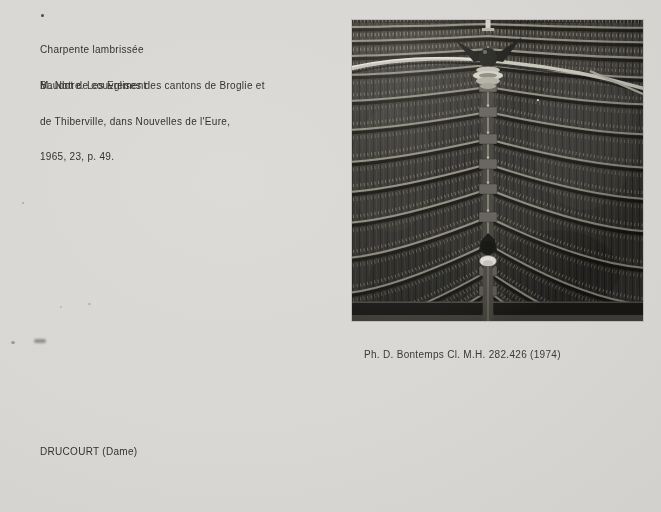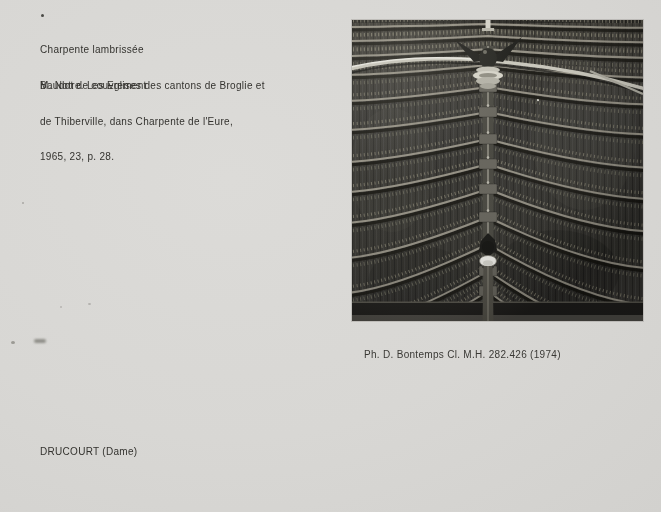--- a/index.html
+++ b/index.html
@@ -39,22 +39,22 @@
 
   <span class="speck a"></span>
 
   <div class="tw subject">
     <div class="ln">Charpente lambrissée</div>
     <div class="ln">Baudot de couvrement</div>
   </div>
 
   <div class="tw reference">
     <div class="ln">M. Notre. Les Eglises des cantons de Broglie et</div>
-    <div class="ln">de Thiberville, dans Charpente de l'Eure,</div>
-    <div class="ln">1965, 23, p. 28.</div>
+    <div class="ln">de Thiberville, dans Nouvelles de l'Eure,</div>
+    <div class="ln">1965, 23, p. 49.</div>
   </div>
 
   <div class="photo-wrap">
     <svg id="photo-svg" viewBox="0 0 291 301" width="291" height="301">
       <defs>
         <linearGradient id="pg-base" x1="0" y1="0" x2="0" y2="1">
           <stop offset="0" stop-color="#3a3832"></stop>
           <stop offset="0.35" stop-color="#343330"></stop>
           <stop offset="0.75" stop-color="#302f2b"></stop>
           <stop offset="1" stop-color="#343330"></stop>

